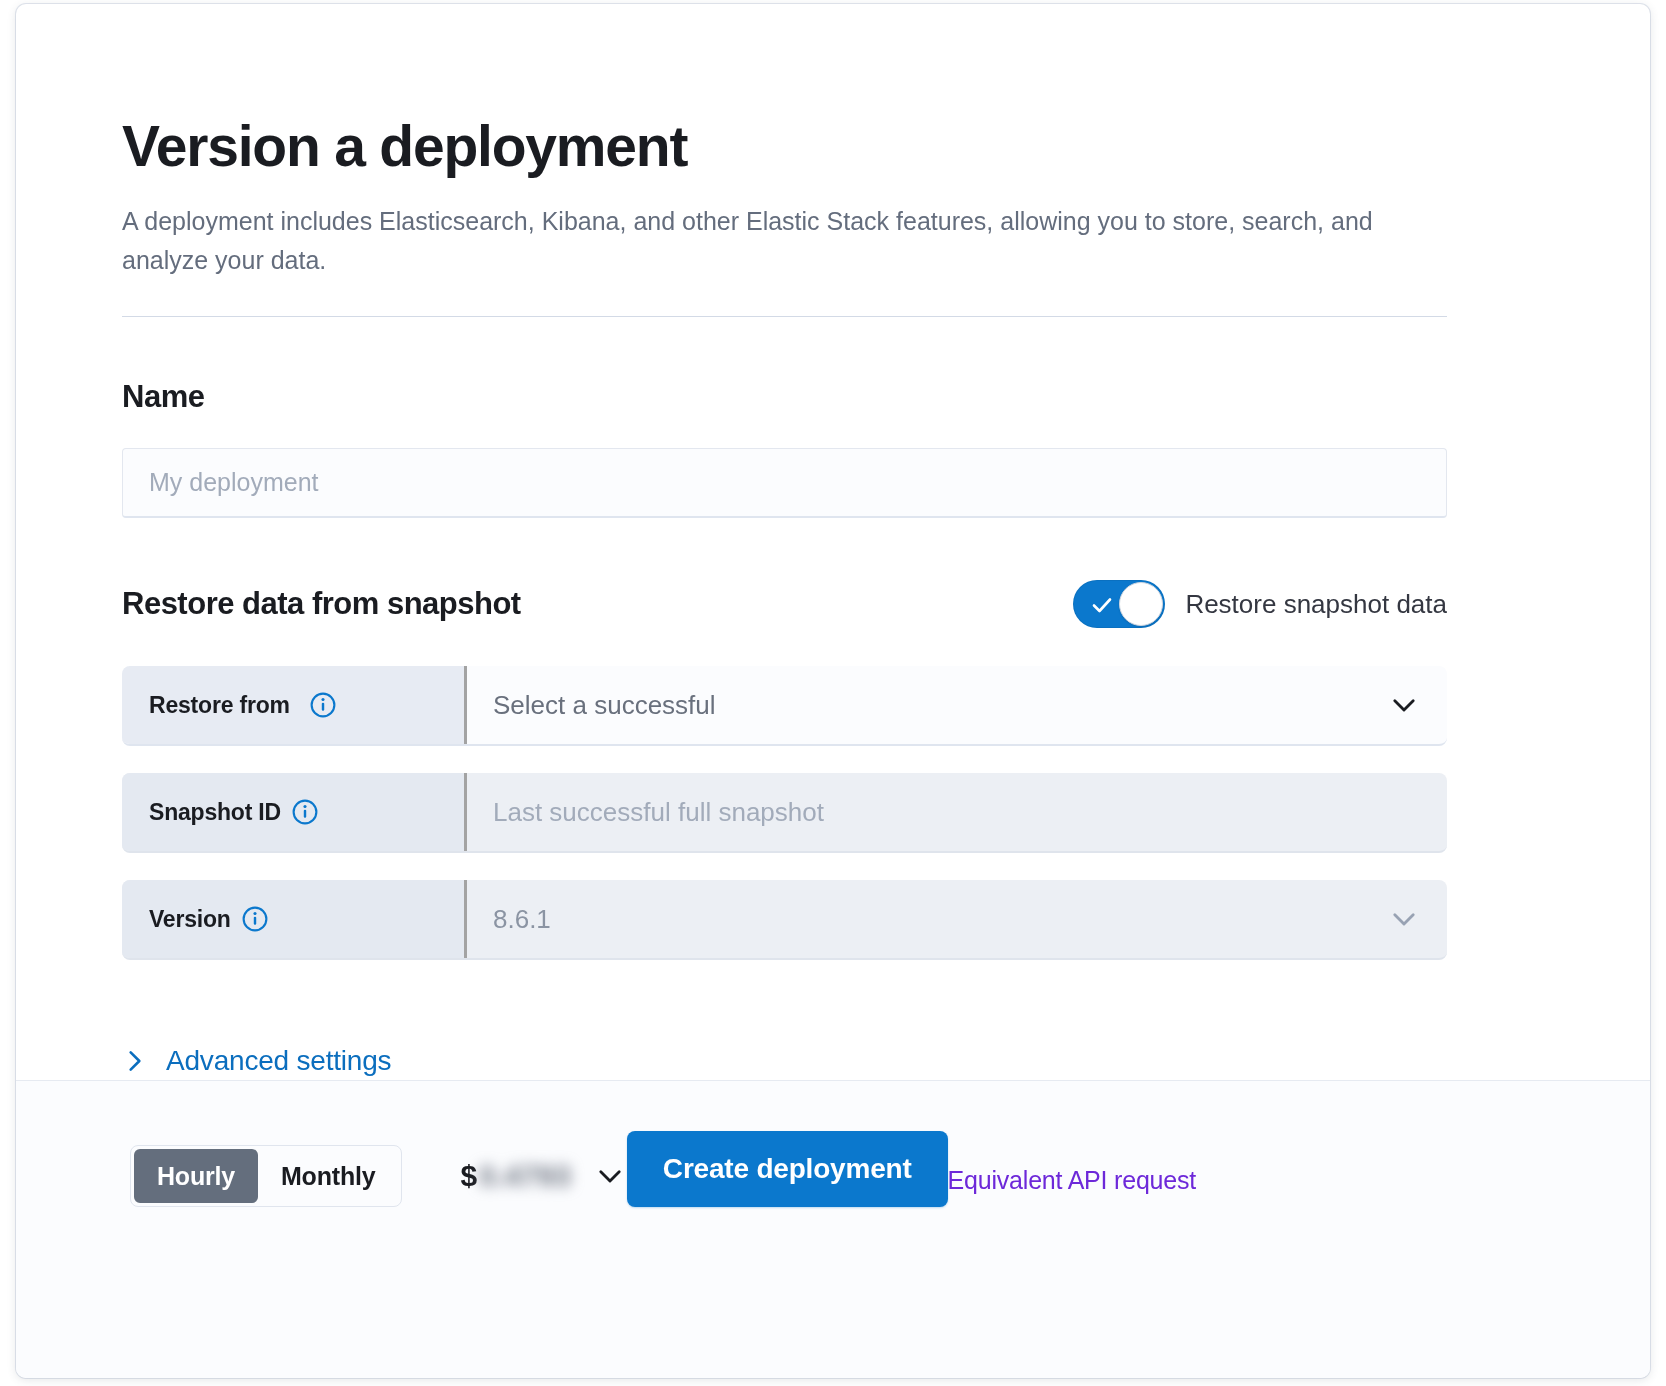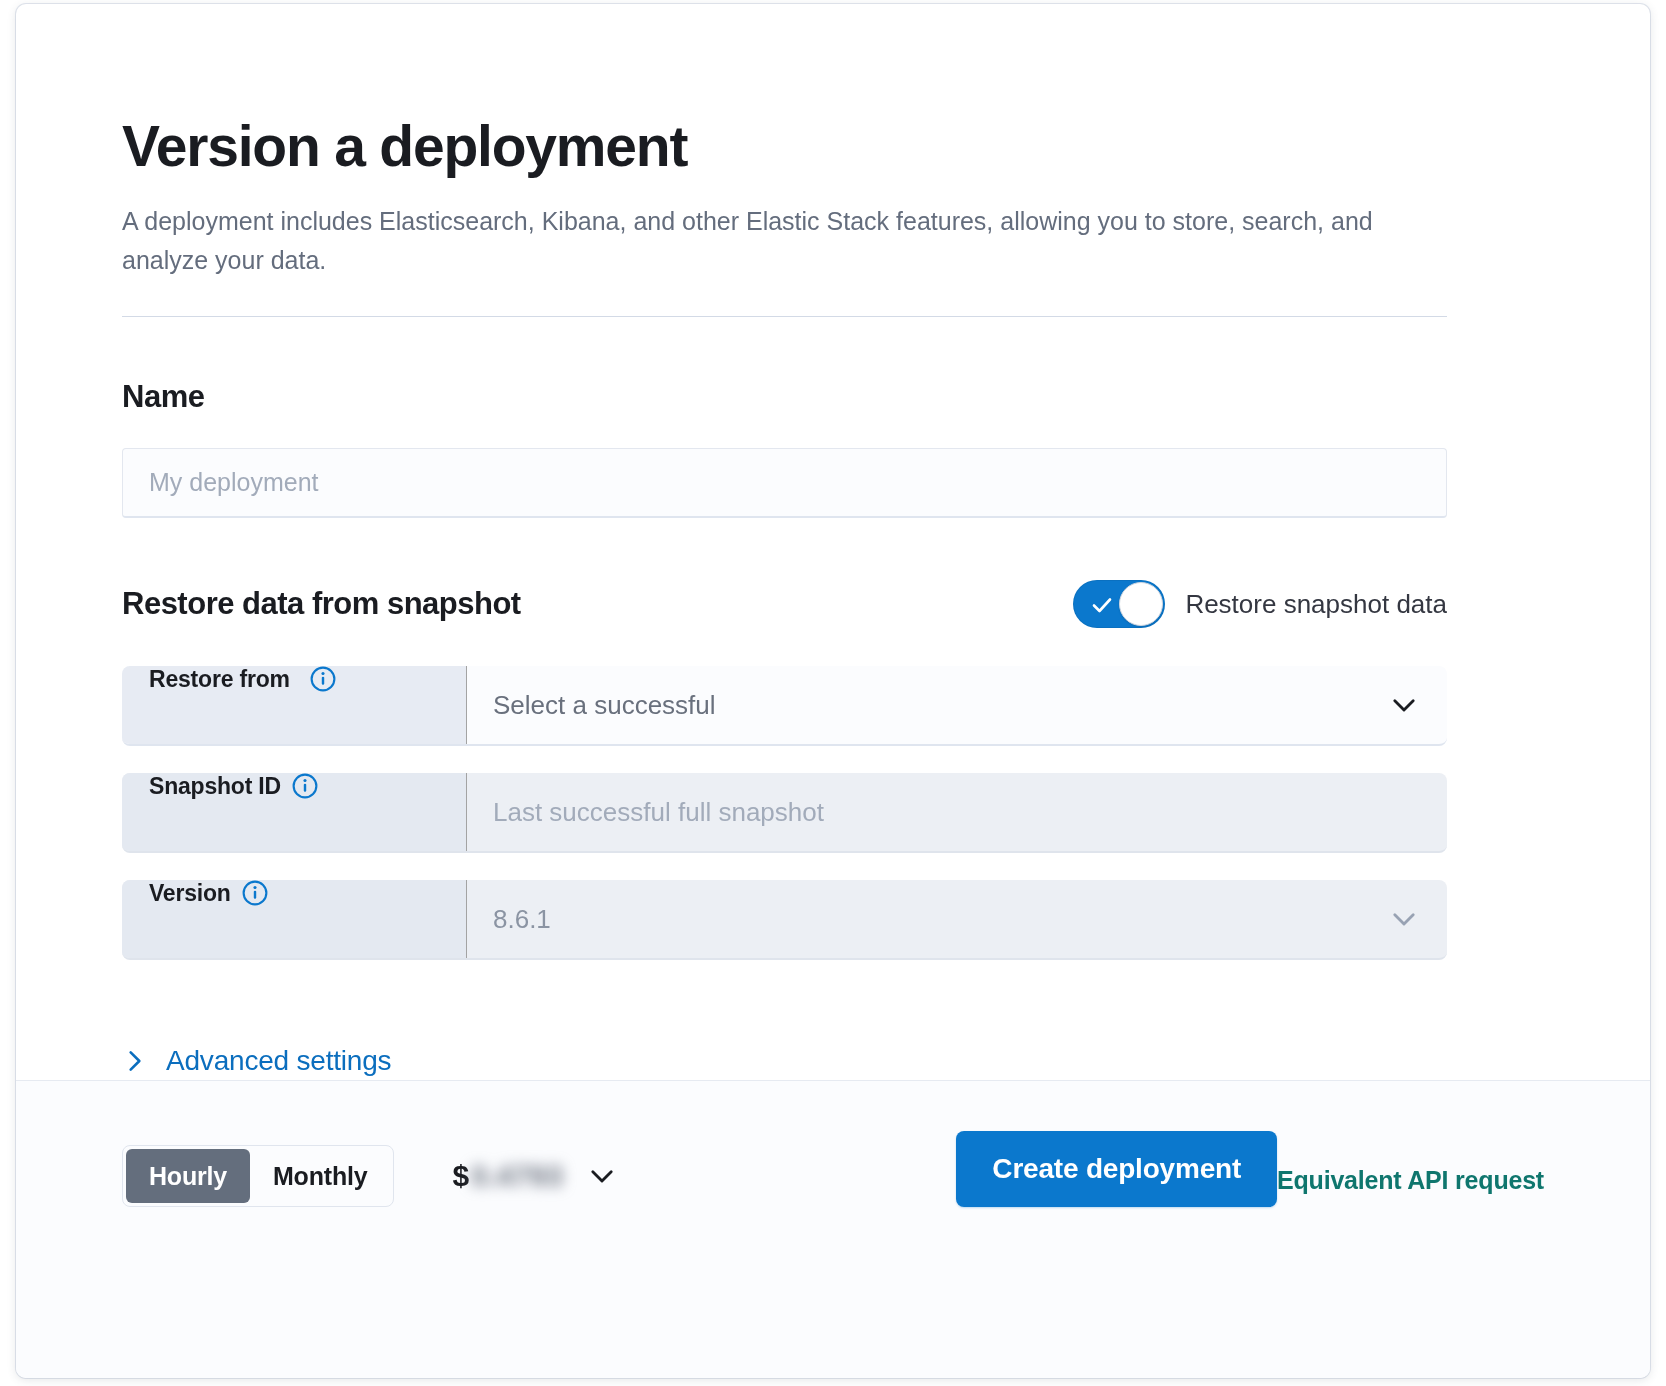--- a/index.html
+++ b/index.html
@@ -150,24 +150,24 @@
     margin-bottom: 27px;
     border-bottom: 2px solid #dfe5ef;
     background: #fbfcfe;
   }
   .form-row.disabled { background: #eceff4; border-bottom-color: #dfe4ec; }
   .prepend {
     width: 345px;
     flex: 0 0 345px;
     background: #e7ebf3;
     display: flex;
-    align-items: flex-start;
+    align-items: center;
     padding-left: 27px;
     gap: 20px;
-    border-right: 1px solid #a3a3a3;
+    border-right: 3px solid #a3a3a3;
   }
   .form-row.disabled .prepend { background: #e4e9f1; gap: 11px; }
   .prepend-label {
     font-size: 23px;
     font-weight: 700;
     color: #1a1c21;
     letter-spacing: -0.2px;
   }
   .info-icon { width: 26px; height: 26px; flex: 0 0 26px; display:block; }
   .field-area {
@@ -201,26 +201,26 @@
   
   .bottom-bar {
     flex: 0 0 auto;
     height: 304px;
     background: #fbfcfe;
     border-top: 1px solid #e6eaf1;
     position: relative;
   }
   .bar-inner {
     position: absolute;
-    left: 106px;
+    left: 114px;
     right: 106px;
     top: 50px;
     display: flex;
     align-items: flex-start;
-    justify-content: space-between;
+    justify-content: flex-start;
   }
   .bar-left {
     display: flex;
     align-items: center;
     gap: 58px;
     padding-top: 14px;
   }
   .segmented {
     display: flex;
     background: #fbfcfe;
@@ -278,24 +278,23 @@
     align-items: center;
     justify-content: center;
     border: none;
     cursor: pointer;
     font-family: "Liberation Sans", sans-serif;
     box-shadow: 0 1px 2px rgba(11,120,205,0.25);
   }
   .api-link {
     margin-top: 22px;
     font-size: 25px;
-    color: #0f766e;
+    color: #6d28d9;
     cursor: pointer;
     letter-spacing: -0.2px;
-    font-weight: bold;
   }
 </style>
 </head>
 <body>
 
 <div class="viewport">
   <div class="panel">
 
     <div class="panel-body">
       <div class="content">

